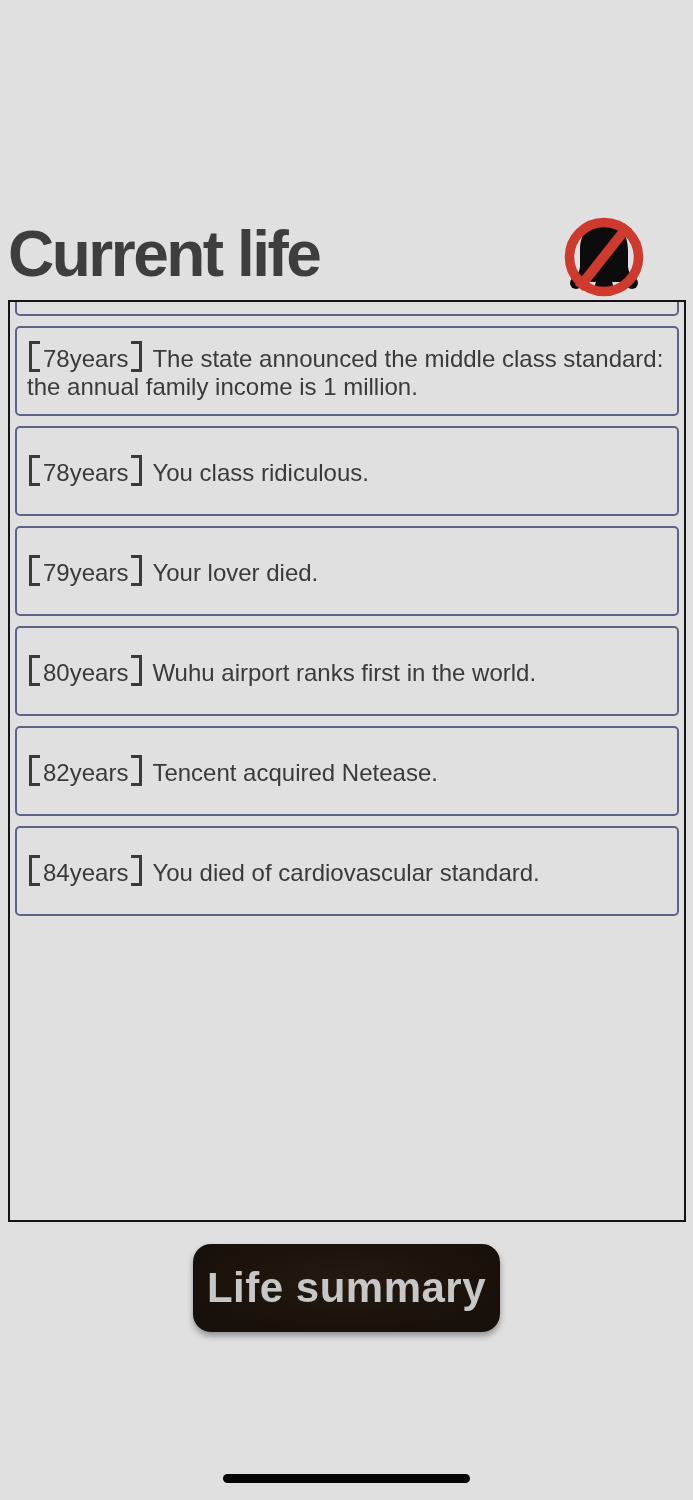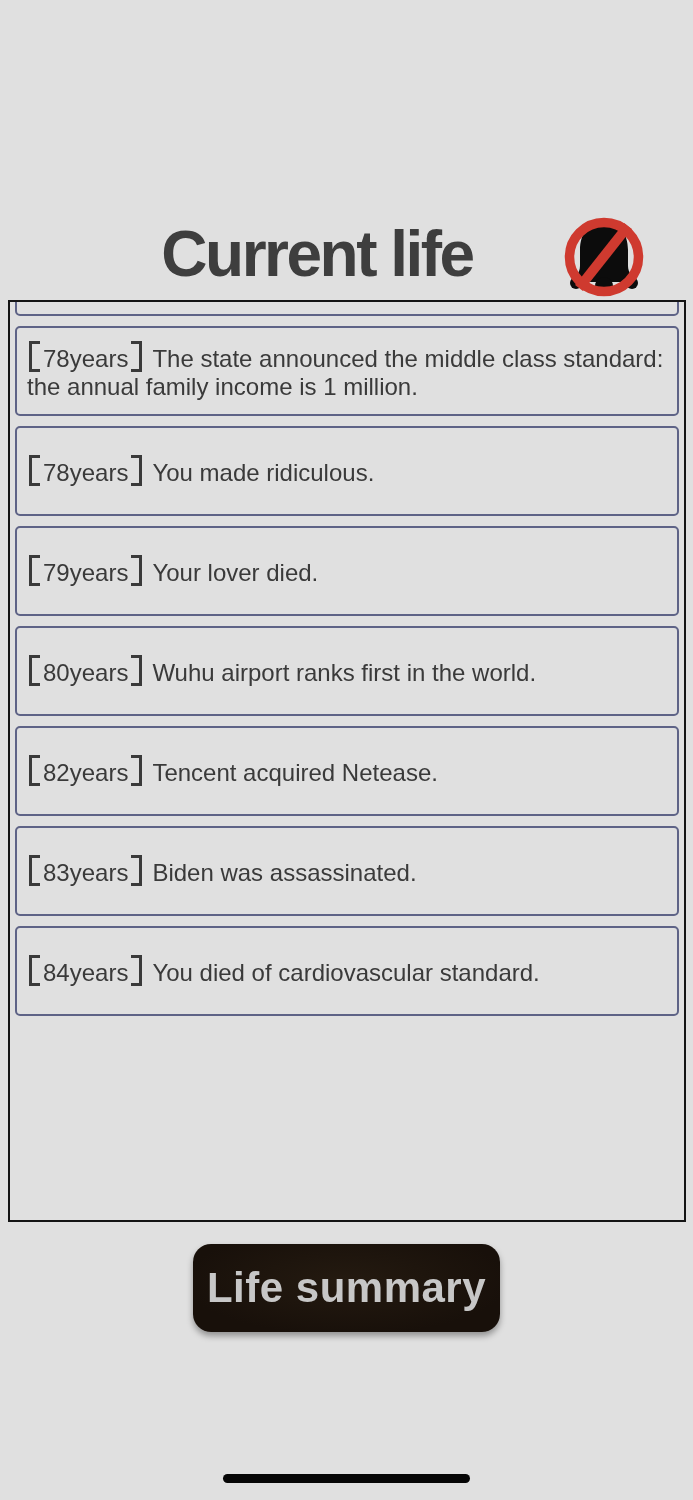--- a/index.html
+++ b/index.html
@@ -8,23 +8,22 @@
     background:#e0e0e0;
     font-family:"Liberation Sans", sans-serif;
     position:relative;
     overflow:hidden;
   }
   .page{position:absolute;inset:0;}
 
   
   .title{
     position:absolute;
-    top:218px;left:0;width:634px;
+    top:218px;left:8px;width:634px;
     margin:0;
-    text-align:center;
     font-size:64px;
     font-weight:bold;
     letter-spacing:-2.5px;
     color:#3e3e3e;
     line-height:72px;
   }
   .mute-icon{
     position:absolute;
     left:564px;top:211px;
     width:80px;height:88px;
@@ -113,39 +112,36 @@
 
   <div class="event-list">
 
     <div class="event-item partial"></div>
 
     <div class="event-item">
       <div><span class="bk o"></span><span>78years</span><span class="bk c"></span><span>The state announced the middle class standard: the annual family income is 1 million.</span></div>
     </div>
 
     <div class="event-item">
-      <div><span class="bk o"></span><span>78years</span><span class="bk c"></span><span>You made ridiculous.</span></div>
+      <div><span class="bk o"></span><span>78years</span><span class="bk c"></span><span>You class ridiculous.</span></div>
     </div>
 
     <div class="event-item">
       <div><span class="bk o"></span><span>79years</span><span class="bk c"></span><span>Your lover died.</span></div>
     </div>
 
     <div class="event-item">
       <div><span class="bk o"></span><span>80years</span><span class="bk c"></span><span>Wuhu airport ranks first in the world.</span></div>
     </div>
 
 
     <div class="event-item">
       <div><span class="bk o"></span><span>82years</span><span class="bk c"></span><span>Tencent acquired Netease.</span></div>
     </div>
 
-    <div class="event-item">
-      <div><span class="bk o"></span><span>83years</span><span class="bk c"></span><span>Biden was assassinated.</span></div>
-    </div>
 
     <div class="event-item">
       <div><span class="bk o"></span><span>84years</span><span class="bk c"></span><span>You died of cardiovascular standard.</span></div>
     </div>
 
 
   </div>
 
   <button class="summary-btn">Life summary</button>
 

